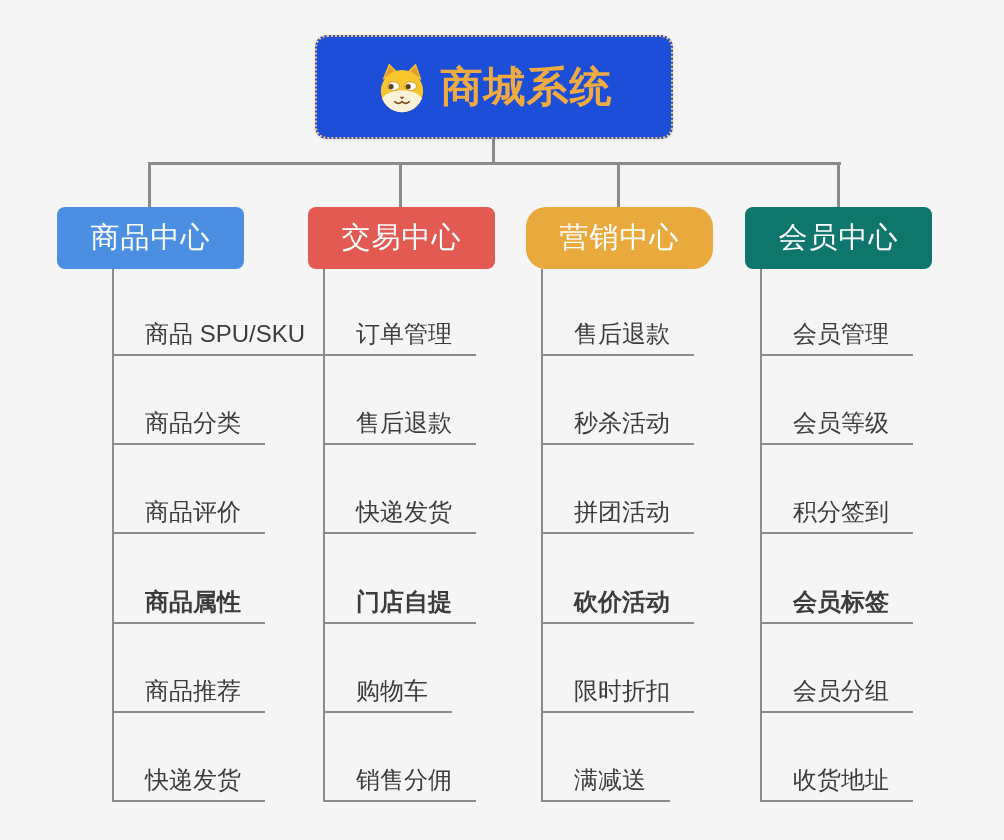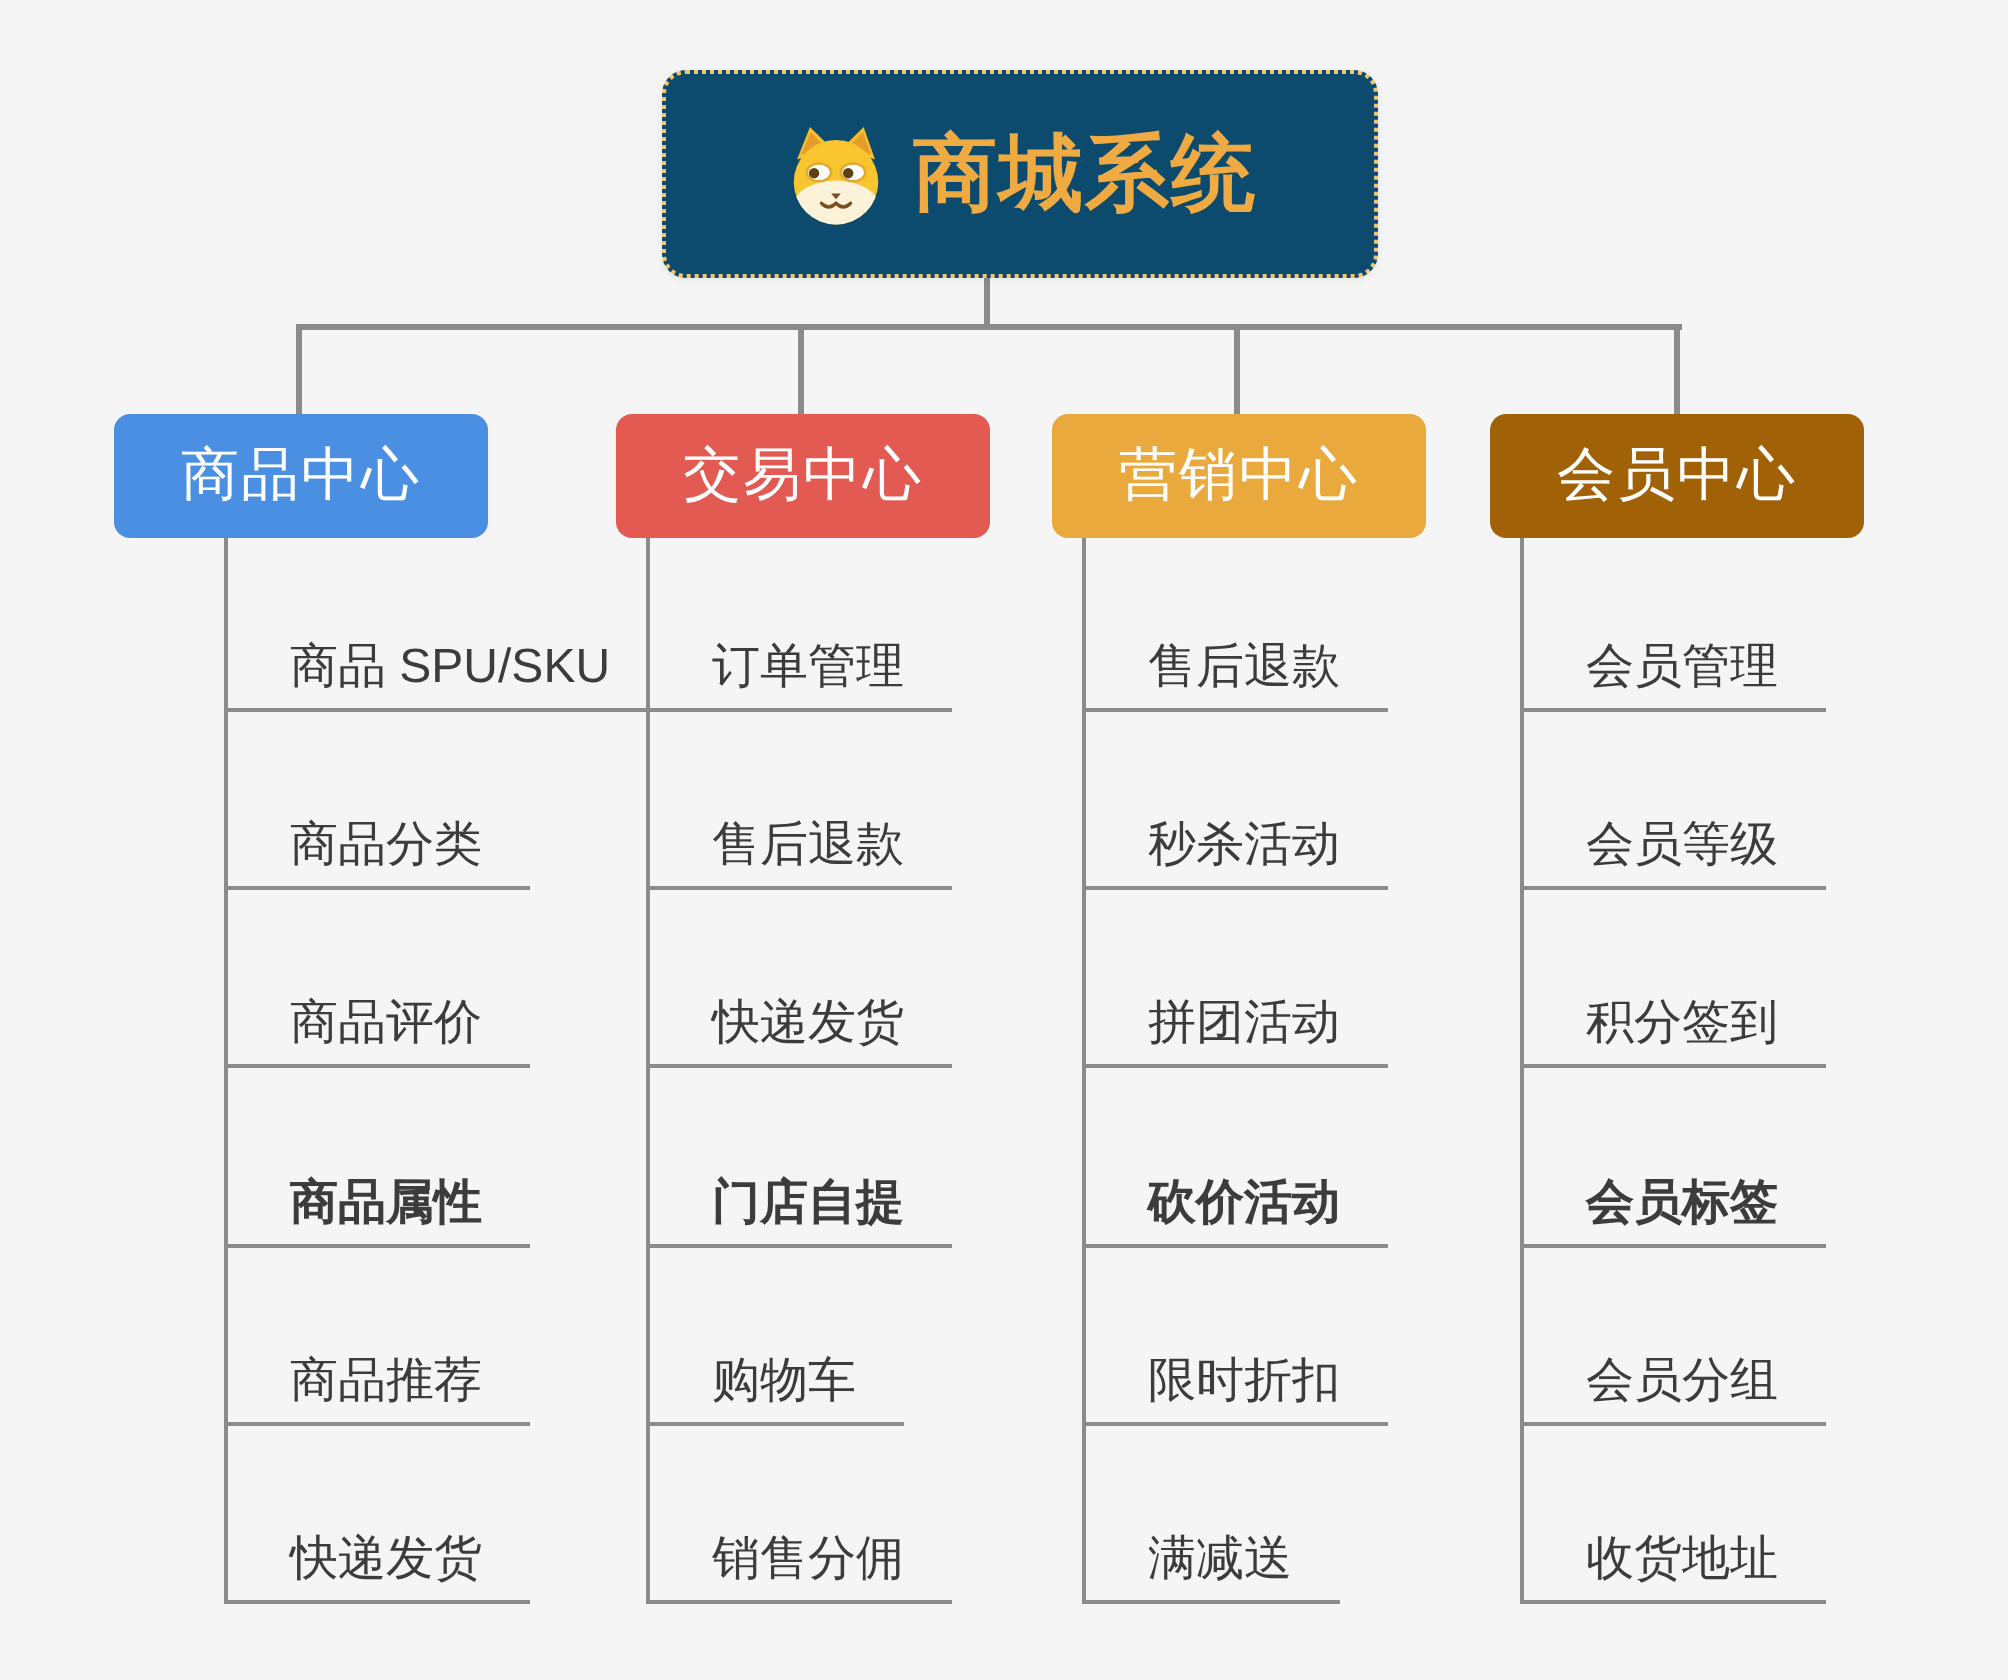--- a/index.html
+++ b/index.html
@@ -7,23 +7,23 @@
   .canvas {
     position:relative; width:1004px; height:840px;
     background:#F5F5F5; overflow:hidden;
     font-family:"Liberation Sans","DejaVu Sans",sans-serif;
   }
   .line { position:absolute; background:#8B8B8B; }
 
   
   .root {
     position:absolute; left:315px; top:35px; width:358px; height:104px;
-    background:#0c4a6e; border:2px dotted #F3C46E; border-radius:12px;
+    background:#1d4ed8; border:2px dotted #F3C46E; border-radius:12px;
     display:flex; align-items:center; justify-content:center; gap:13px;
-    box-shadow:0 1px 4px rgba(0,0,0,0.07); cursor:default;margin-left:16px;
+    box-shadow:0 1px 4px rgba(0,0,0,0.07); cursor:default;
   }
   .root-title {
     font-size:42px; color:#EFAB42; font-weight:600; letter-spacing:1px;
     white-space:nowrap; line-height:1;
   }
   .doge { width:52px; height:54px; flex:0 0 auto; }
 
   
   .stem  { left:492px; top:139px; width:3px; height:26px; }
   .hbar  { left:148px; top:162px; width:693px; height:3px; }
@@ -90,24 +90,24 @@
     </svg>
     <div class="root-title">商城系统</div>
   </div>
 
   <div class="branch b1" style="background: rgb(75, 143, 226);">
       <span>商品中心</span>
     </div>
   <div class="branch b2" style="background: rgb(226, 90, 82);">
       <span>交易中心</span>
     </div>
-  <div class="branch b3" style="background: rgb(233, 169, 60);">
+  <div class="branch b3" style="background: rgb(233, 169, 60); border-radius: 20px;">
       <span>营销中心</span>
     </div>
-  <div class="branch b4" style="background: #a16207;">
+  <div class="branch b4" style="background: #0f766e;">
       <span>会员中心</span>
     </div>
 
   <div class="column c1">
     <div class="leaf r1">商品 SPU/SKU</div>
     <div class="leaf r2">商品分类</div>
     <div class="leaf r3">商品评价</div>
     <div class="leaf r4">商品属性</div>
     <div class="leaf r5">商品推荐</div>
     <div class="leaf r6">快递发货</div>

